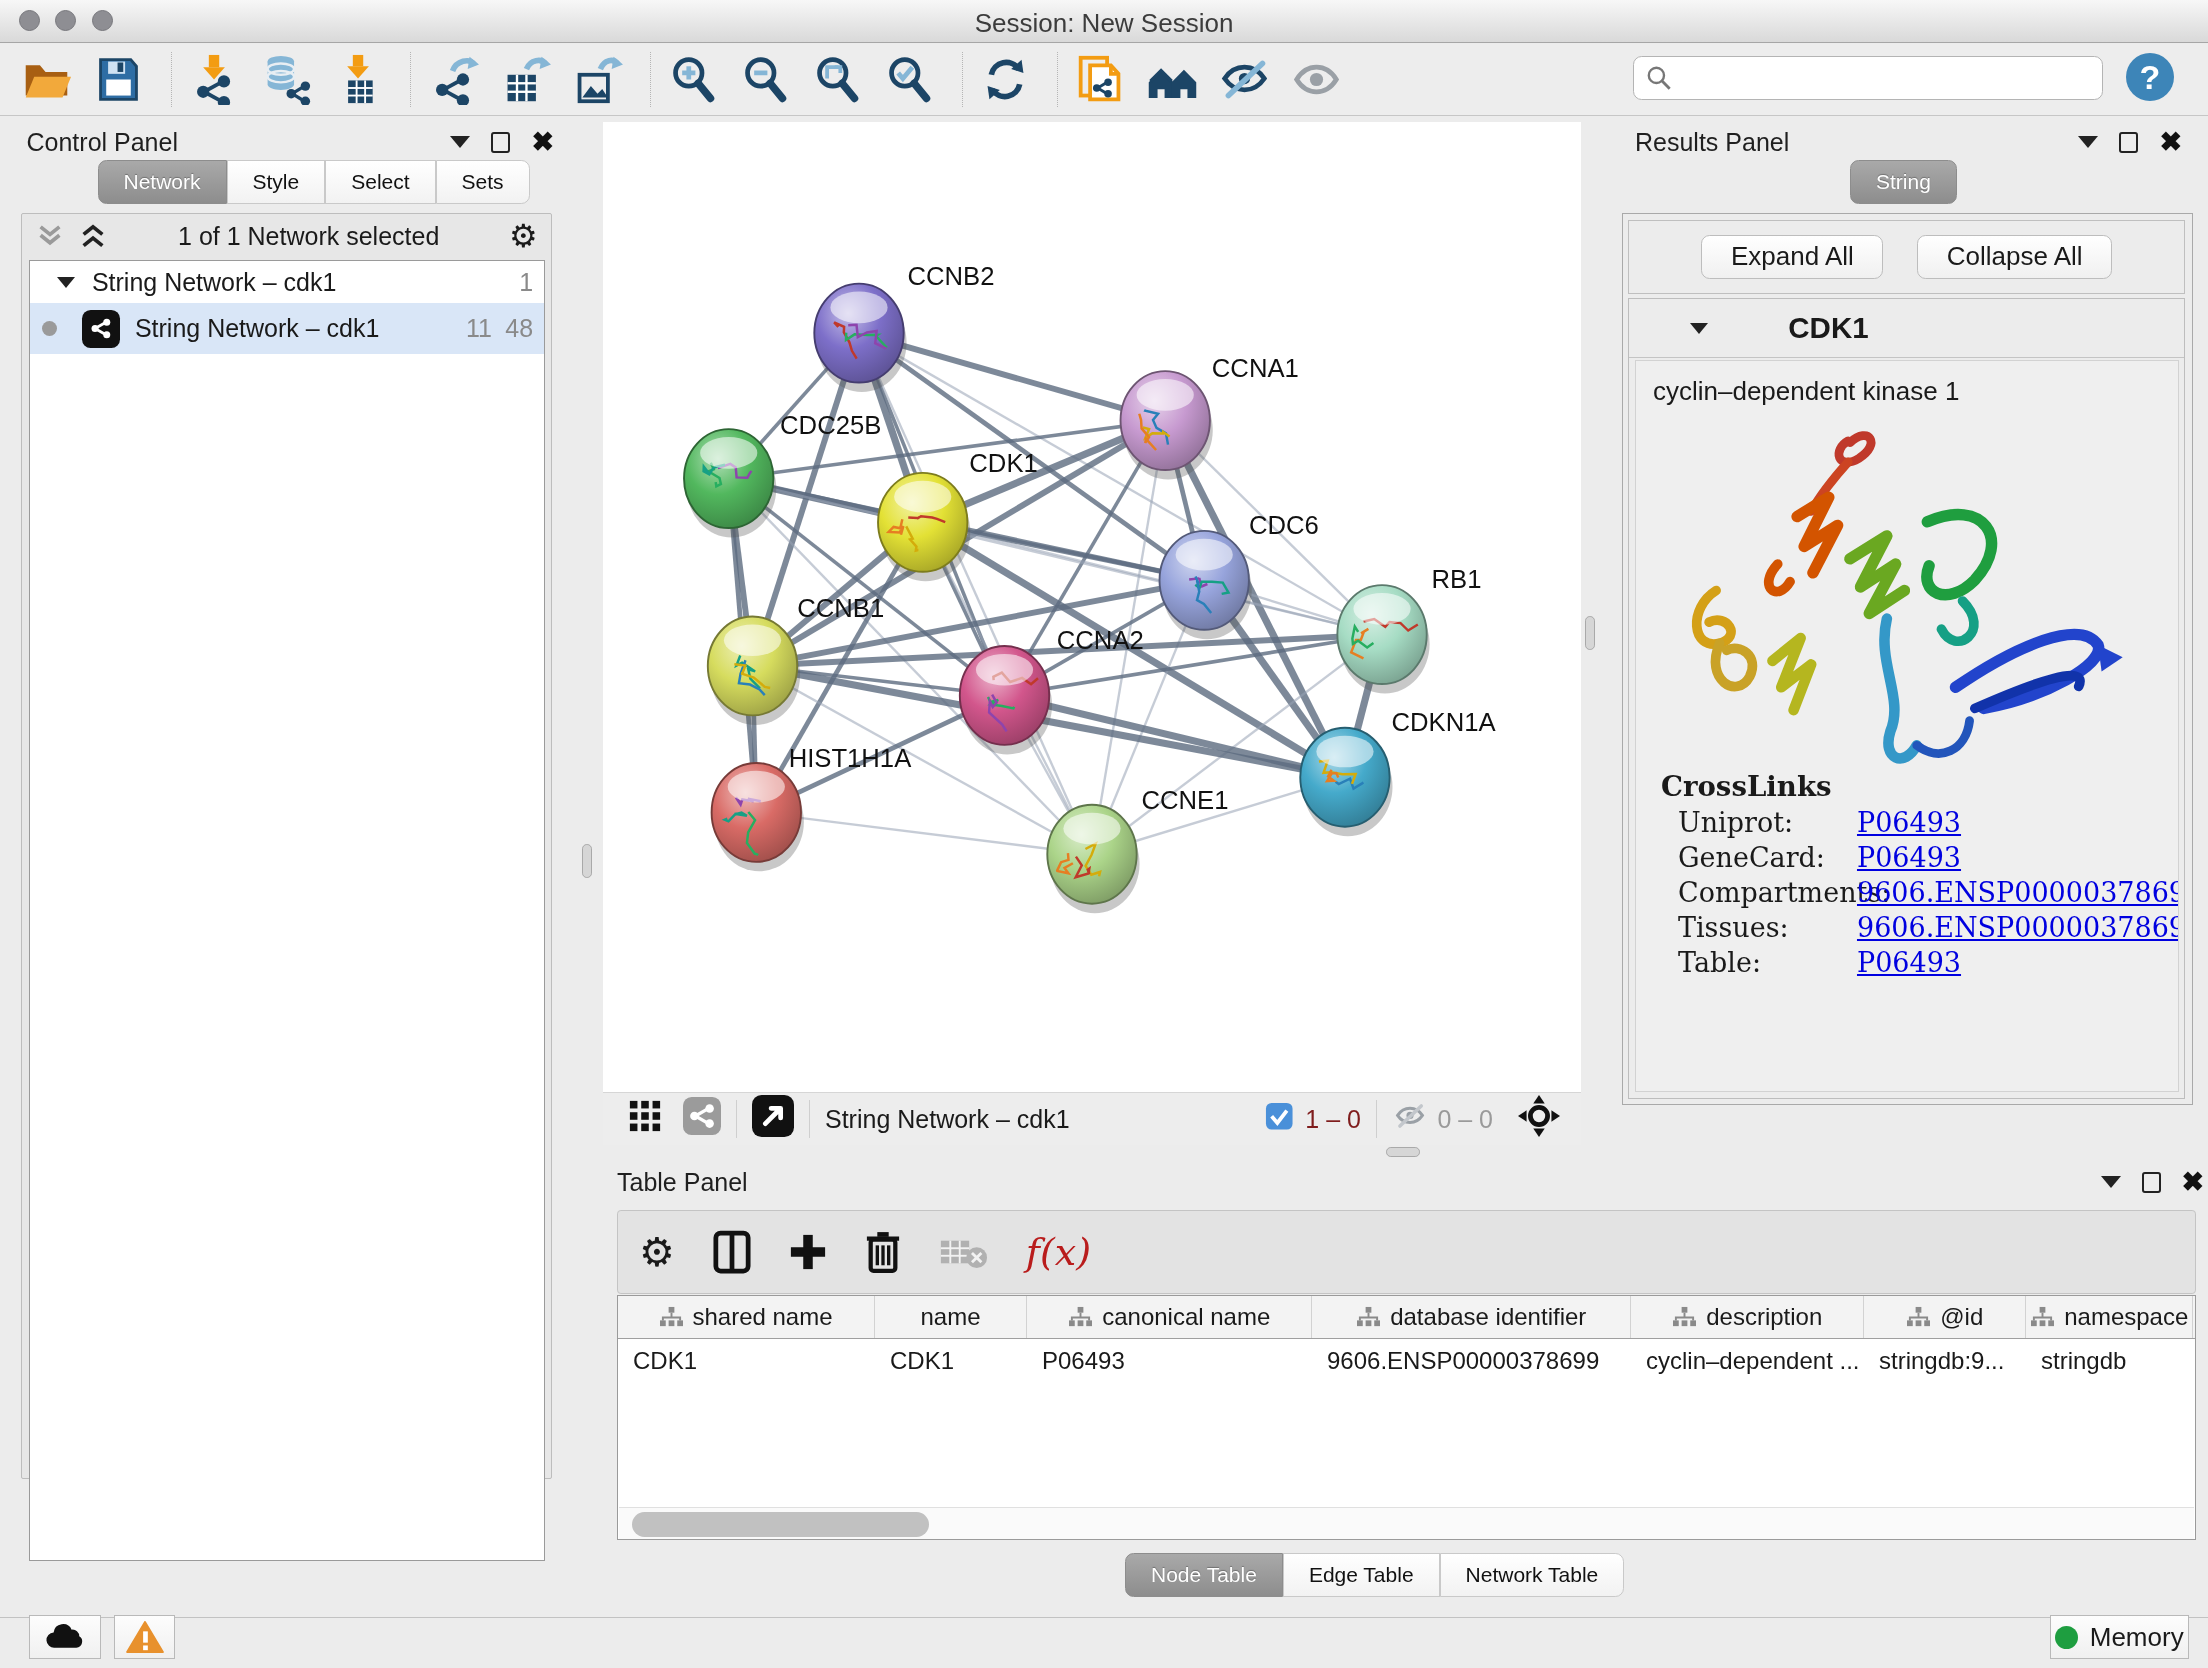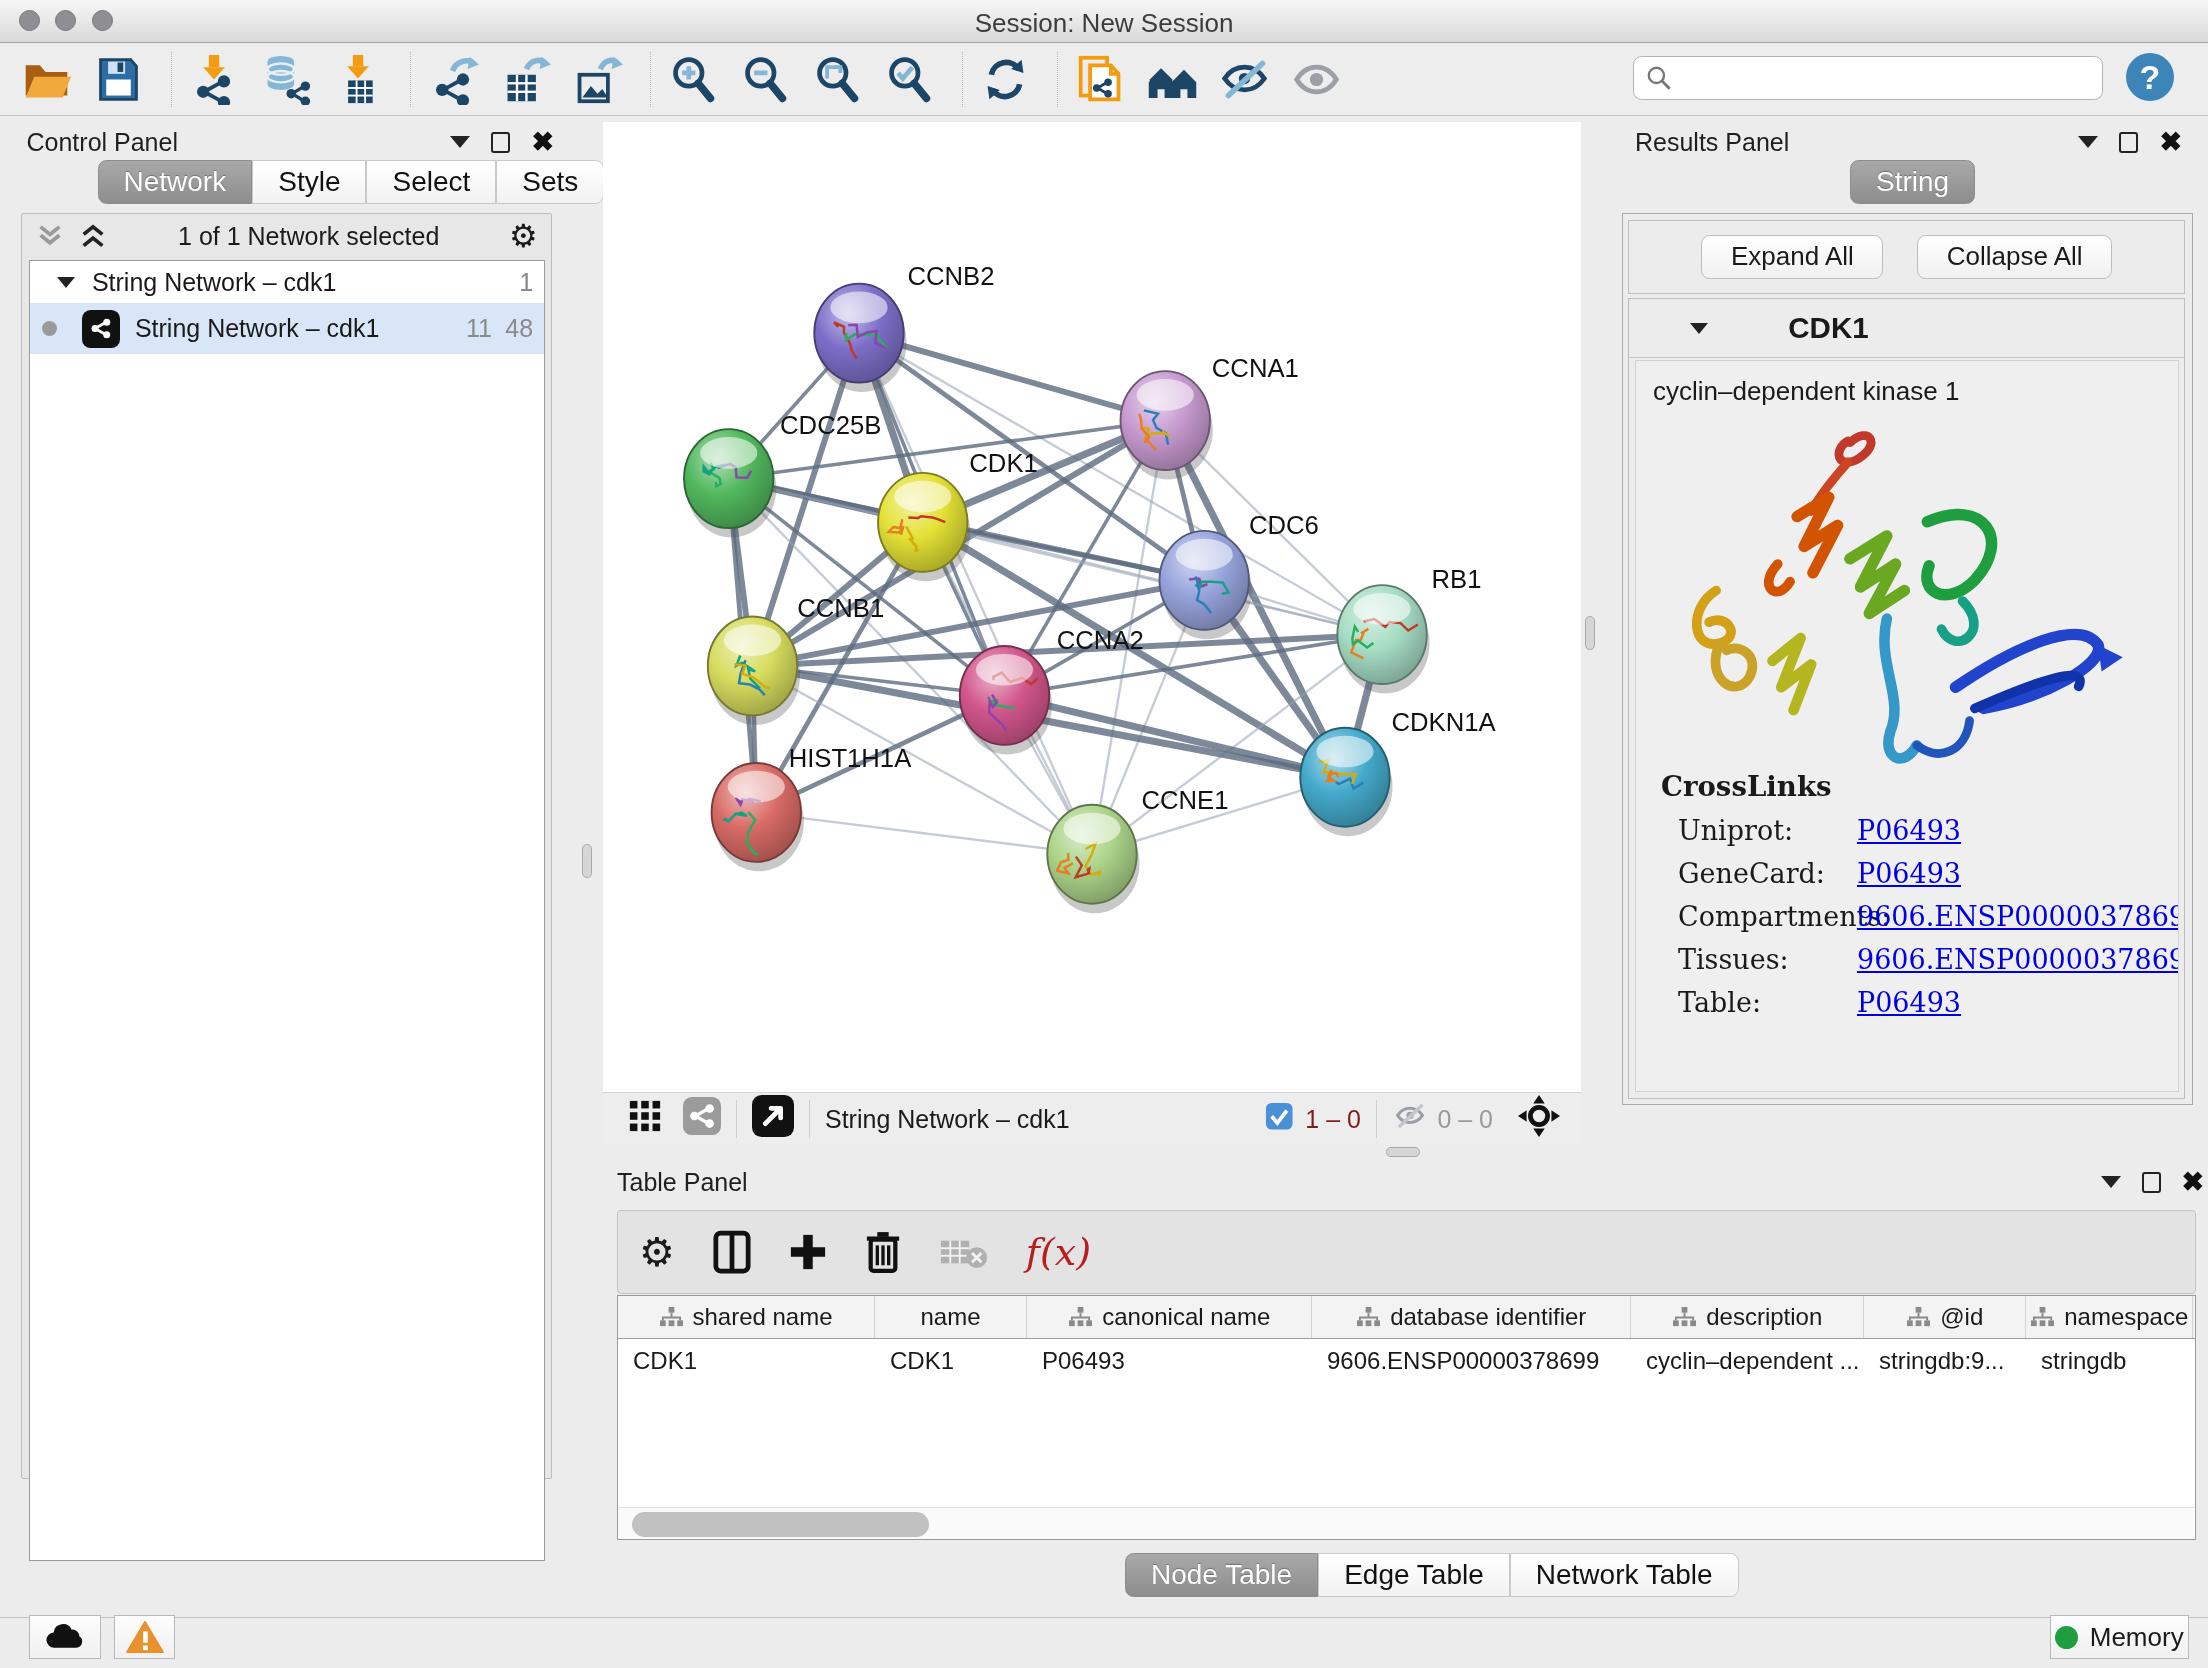--- a/index.html
+++ b/index.html
@@ -21,21 +21,21 @@
   #help-button { right:34px; top:53px; width:48px; height:48px; border-radius:50%; background:#3d85b8; color:#fff; font-size:34px; font-weight:bold; display:flex; align-items:center; justify-content:center; cursor:pointer; }
 
   
   .panel-title { font-size:25px; color:#1f1f1f; }
   .win-btns { display:flex; align-items:center; gap:21px; }
   .wb { cursor:pointer; }
   .tri-down { width:0; height:0; border-left:10.5px solid transparent; border-right:10.5px solid transparent; border-top:12.4px solid #222; }
   .float-sq { width:19px; height:21px; border:2.9px solid #222; border-radius:2.9px; }
   .close-x { font-size:27px; font-weight:bold; color:#111; line-height:21px; }
 
-  .tab { height:44px; display:flex; align-items:center; justify-content:center; font-size:28px; background:linear-gradient(#ffffff,#f2f2f2); border:1px solid #c9c9c9; color:#111; cursor:pointer; padding:0 25px; }
+  .tab { height:44px; display:flex; align-items:center; justify-content:center; font-size:21px; background:linear-gradient(#ffffff,#f2f2f2); border:1px solid #c9c9c9; color:#111; cursor:pointer; padding:0 25px; }
   .tab.first { border-radius:8.6px 0 0 8.6px; }
   .tab.last { border-radius:0 8.6px 8.6px 0; }
   .tab.active { background:linear-gradient(#a9a9a9,#8d8d8d); color:#fff; border-color:#8d8d8d; text-shadow:0 -1px 1px rgba(0,0,0,.3); }
   .tab.lone { border-radius:8.6px; }
 
   
   #control-panel { left:9.5px; top:122px; width:554px; height:1449px; }
   #cp-tabs { left:88px; top:38px; display:flex; }
   #cp-inner { left:11.4px; top:91px; width:531px; height:1266px; background:#e7e7e7; border:1px solid #bdbdbd; border-radius:2px; }
   #cp-toolbar { left:0; top:0; width:100%; height:44px; display:flex; align-items:center; padding:0 13.3px; }
@@ -59,21 +59,21 @@
   #rp-box { left:7.6px; top:91px; width:571px; height:892px; background:#ececec; border:1px solid #a9a9a9; }
   #rp-btn-row { left:5.7px; top:5.7px; width:557px; height:74px; border:1px solid #bfbfbf; display:flex; align-items:center; justify-content:center; gap:34px; background:#ececec; }
   .rp-btn { height:44px; padding:0 28.5px; background:linear-gradient(#ffffff,#f0f0f0); border:1px solid #bdbdbd; border-radius:8.6px; font-size:26px; display:flex; align-items:center; cursor:pointer; }
   #rp-section { left:5.7px; top:84px; width:557px; height:801px; border:1px solid #bdbdbd; background:#ececec; }
   #rp-sec-header { left:0; top:0; width:100%; height:59px; display:flex; align-items:center; border-bottom:1px solid #c4c4c4; }
   #rp-protein-name { font-size:29.5px; font-weight:bold; margin-left:63px; }
   #rp-sec-body { left:5.7px; top:61px; width:544px; height:732px; background:#efefef; border:1px solid #d2d2d2; overflow:hidden; }
   #rp-desc { left:17px; top:15px; font-size:26px; }
   #crosslinks { left:25px; top:409px; font-family:"DejaVu Serif", serif; }
   #crosslinks-heading { font-size:27.6px; font-weight:bold; }
-  .cl-row { display:flex; margin-top:12px; font-size:27px; }
+  .cl-row { display:flex; margin-top:4px; font-size:27px; }
   .cl-label { width:179px; margin-left:17px; }
   .cl-link { color:#0000e0; text-decoration:underline; cursor:pointer; }
 
   
   #table-panel-header { left:617px; top:1162px; width:1591px; height:40px; display:flex; align-items:center; }
   #tp-toolbar { left:617px; top:1210px; width:1579px; height:84px; background:#e3e3e3; border:1px solid #c4c4c4; border-radius:3.8px; display:flex; align-items:center; padding-left:21px; gap:38px; }
   #node-table { left:617px; top:1295px; width:1579px; height:245px; background:#fff; border:1.9px solid #9a9a9a; overflow:hidden; }
   #table-header { display:flex; height:43px; background:#f3f3f3; border-bottom:1px solid #9f9f9f; }
   .th-cell { display:flex; align-items:center; justify-content:center; gap:9.5px; font-size:24px; border-right:1px solid #d2d2d2; overflow:hidden; white-space:nowrap; flex:0 0 auto; }
   #table-row { display:flex; height:44px; background:#fff; cursor:pointer; }

